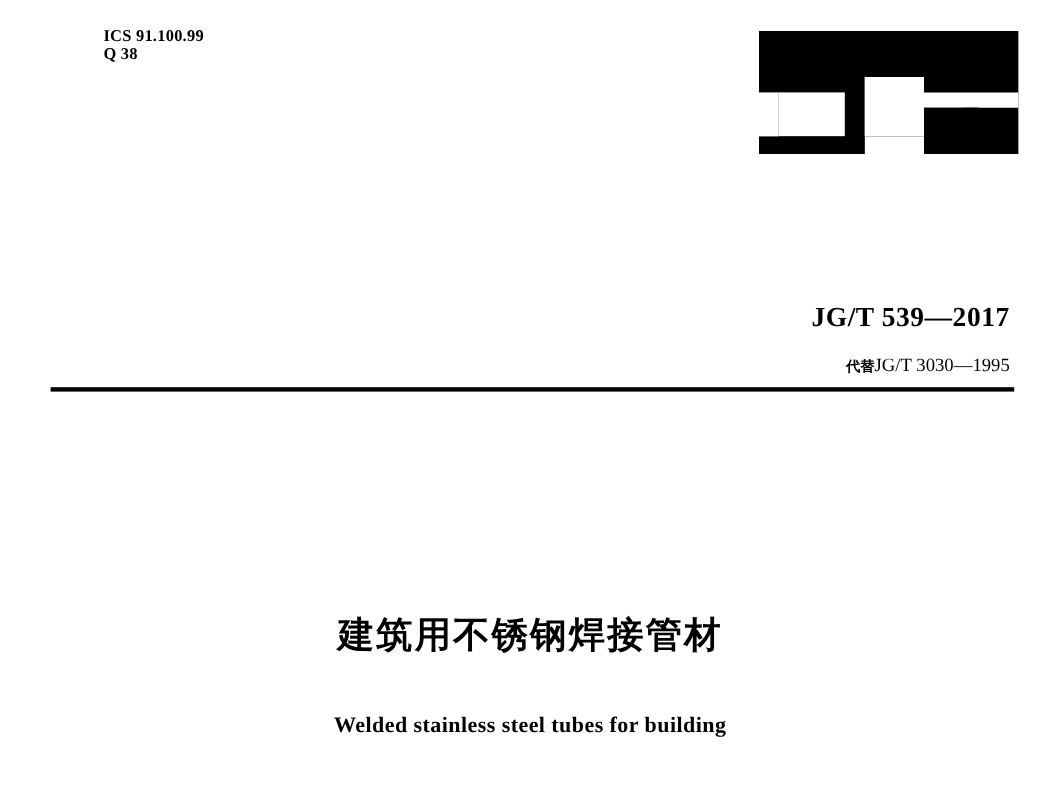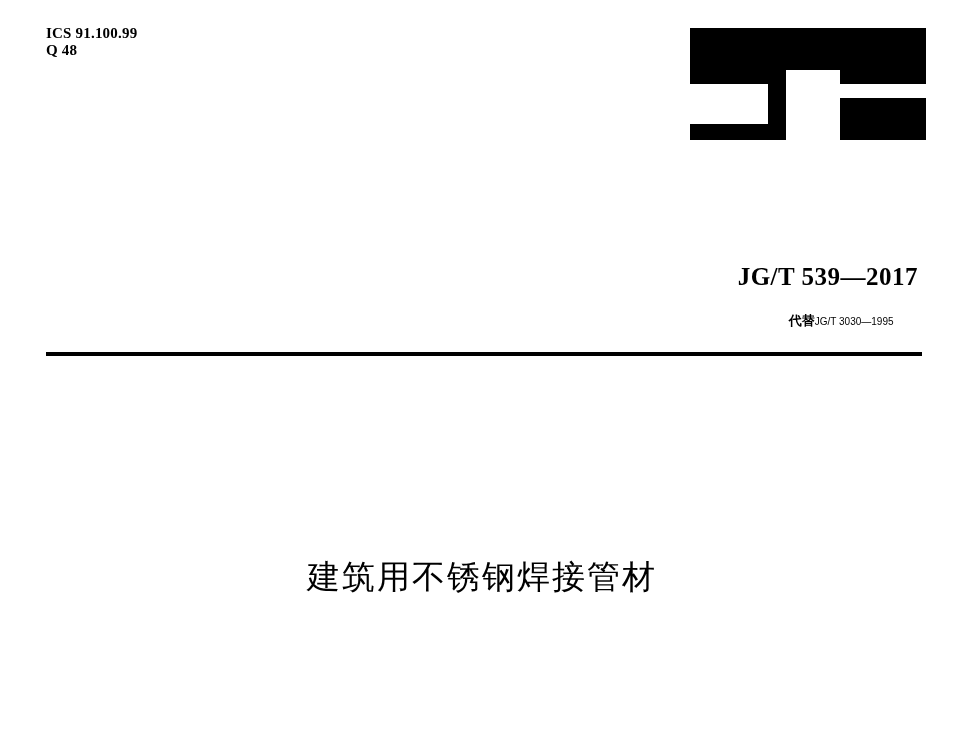--- a/index.html
+++ b/index.html
@@ -29,20 +29,21 @@
     left: 46px;
     top: 25px;
     font-family: "Liberation Serif", serif;
     font-weight: bold;
     font-size: 15px;
     line-height: 17px;
     letter-spacing: 0.2px;
   }
   .ics-line {
     white-space: pre;
+    margin-left: 48px;
   }
 
   
   .logo-wrap {
     position: absolute;
     right: 38px;
     top: 28px;
     width: 236px;
     height: 112px;
   }
@@ -62,22 +63,22 @@
     font-size: 43px;
     letter-spacing: 3px;
     color: #000;
     line-height: 52px;
   }
 
   
   .std-block {
     position: absolute;
     right: 46px;
-    top: 263px;
-    text-align: center;
+    top: 275px;
+    text-align: right;
     margin-left: 36px;
   }
   .std-number {
     font-family: "Liberation Serif", serif;
     font-weight: bold;
     font-size: 25px;
     letter-spacing: 0.5px;
     line-height: 28px;
     white-space: pre;
   }
@@ -87,43 +88,43 @@
     margin-top: 2px;
     white-space: pre;
     font-family: "DejaVu Sans", sans-serif;
   }
   .std-replaces .cn {
     font-family: Liberation Mono, monospace;
     font-weight: bold;
     font-size: 13px;
   }
   .std-replaces .en {
-    font-family: Liberation Sans, sans-serif;
-    font-size: 10px;
+    font-family: Liberation Serif, serif;
+    font-size: 17px;
   }
 
   
   .rule {
     position: absolute;
     left: 46px;
     right: 42px;
     top: 352px;
     height: 4px;
     background: #000;
   }
 
   
   .subject-cn {
     position: absolute;
     left: 0;
     right: 0;
     top: 556px;
     text-align: center;
     font-family: "DejaVu Sans", sans-serif;
-    font-weight: normal;
+    font-weight: bold;
     font-size: 33px;
     letter-spacing: 2px;
     line-height: 42px;
   }
 
   
   .subject-en {
     position: absolute;
     left: 0;
     right: 0;
@@ -135,21 +136,21 @@
     letter-spacing: 0.4px;
   }
 </style>
 </head>
 <body>
 
 <div class="page">
 
   <div class="ics-block">
     <div class="ics-line">ICS 91.100.99</div>
-    <div class="ics-line">Q 48</div>
+    <div class="ics-line">Q 38</div>
   </div>
 
   <div class="logo-wrap">
     <svg width="236" height="112" viewBox="0 0 236 112" xmlns="http://www.w3.org/2000/svg" aria-hidden="true">
 
       <rect x="0" y="0" width="236" height="42" fill="#000000"></rect>
 
       <rect x="0" y="42" width="18" height="14" fill="#000000"></rect>
 
       <path d="M0 42 H236 V112 H150 V96 H96 V112 H0 Z" fill="#000000"></path>
@@ -169,14 +170,15 @@
     <div class="std-number">JG/T 539—2017</div>
     <div class="std-replaces">
       <span class="cn">代替</span><span class="en">JG/T 3030—1995</span>
     </div>
   </div>
 
   <div class="rule"></div>
 
   <div class="subject-cn">建筑用不锈钢焊接管材</div>
 
+  <div class="subject-en">Welded stainless steel tubes for building</div>
 
 </div>
 
 </body></html>

